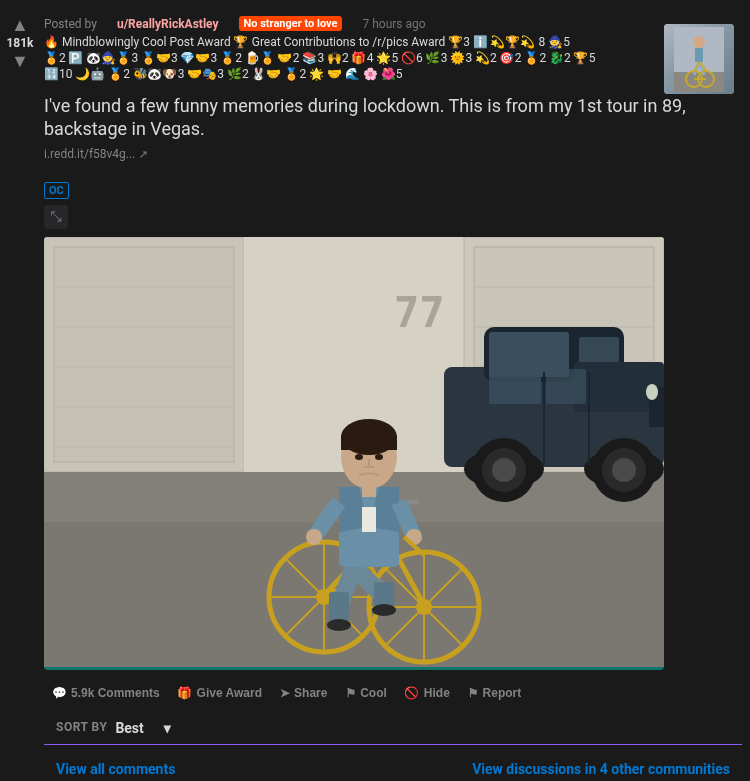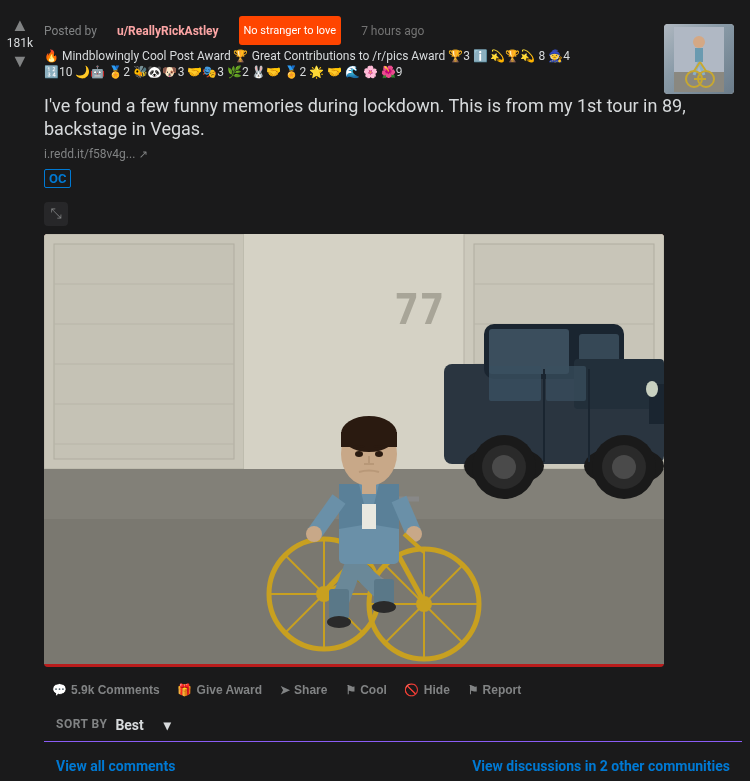--- a/index.html
+++ b/index.html
@@ -30,21 +30,21 @@
 
     .vote-arrow {
       cursor: pointer;
       color: #818384;
       font-size: 18px;
       line-height: 1;
     }
 
     .vote-count {
       font-size: 12px;
-      font-weight: 400;
+      font-weight: 700;
       color: #d7dadc;
       margin: 2px 0;
     }
 
     .post-content {
       flex: 1;
       padding: 8px 8px 0 4px;
       min-width: 0;
     }
 
@@ -61,22 +61,22 @@
     .post-meta .username {
       color: #fca5a5;
       font-weight: 700;
       cursor: pointer;
     }
 
     .flair-badge {
       background: #ff4500;
       color: white;
       font-size: 11px;
-      font-weight: 400;
-      padding: 8px 5px;
+      font-weight: 700;
+      padding: 1px 5px;
       border-radius: 3px;
     }
 
     .timestamp {
       color: #737373;
     }
 
     .awards-row {
       display: flex;
       flex-wrap: wrap;
@@ -121,25 +121,25 @@
       font-size: 12px;
       color: #818384;
       cursor: pointer;
     }
 
     .oc-badge {
       display: inline-block;
       background: transparent;
       border: 1px solid #0079d3;
       color: #0079d3;
-      font-size: 13px;
+      font-size: 11px;
       font-weight: 700;
       padding: 1px 4px;
       border-radius: 2px;
-      margin-bottom: 10px;
+      margin-bottom: 2px;
     }
 
     .expand-icon {
       display: inline-flex;
       align-items: center;
       justify-content: center;
       width: 24px;
       height: 24px;
       background: #272729;
       border-radius: 4px;
@@ -155,21 +155,21 @@
       border-radius: 4px;
       overflow: hidden;
       background: #2d2d2e;
     }
 
     
     .photo-scene {
       width: 100%;
       height: 100%;
       position: relative;
-      background: #b91c1c;
+      background: #0f766e;
     }
 
     .action-bar {
       display: flex;
       align-items: center;
       gap: 2px;
       padding: 4px 0 8px 0;
       flex-wrap: wrap;
     }
 
@@ -251,26 +251,29 @@
       <div style="flex:1; min-width:0;">
 
         <div class="post-meta">
           <span>Posted by</span>
           <span class="username">u/ReallyRickAstley</span>
           <span class="flair-badge">No stranger to love</span>
           <span class="timestamp">7 hours ago</span>
         </div>
 
         <div class="awards-row">
-          <span style="font-size:12px;">🔥 Mindblowingly Cool Post Award 🏆 Great Contributions to /r/pics Award 🏆3 ℹ️ 💫🏆💫 8 🧙4</span>
+          <span style="font-size:12px;">🔥 Mindblowingly Cool Post Award 🏆 Great Contributions to /r/pics Award 🏆3 ℹ️ 💫🏆💫 8 🧙5</span>
         </div>
 
-
         <div class="awards-row">
-          <span style="font-size:12px;">🔢10 🌙🤖 🏅2 🐝🐼🐶3 🤝🎭3 🌿2 🐰🤝 🏅2 🌟 🤝 🌊 🌸 🌺9</span>
+          <span style="font-size:12px;">🏅2 🅿️ 🐼🧙🏅3 🏅🤝3 💎🤝3 🏅2 🍺🏅 🤝2 📚3 🙌2 🎁4 🌟5 🚫6 🌿3 🌞3 💫2 🎯2 🏅2 🐉2 🏆5</span>
+        </div>
+
+        <div class="awards-row">
+          <span style="font-size:12px;">🔢10 🌙🤖 🏅2 🐝🐼🐶3 🤝🎭3 🌿2 🐰🤝 🏅2 🌟 🤝 🌊 🌸 🌺5</span>
         </div>
       </div>
 
       <div class="thumbnail">
         <div class="thumbnail-img">
 
           <svg width="50" height="65" viewBox="0 0 50 65">
 
             <rect x="0" y="0" width="50" height="65" fill="#b0b8c4"></rect>
 
@@ -289,21 +292,21 @@
             <line x1="20" y1="52" x2="32" y2="52" stroke="#c8a830" stroke-width="2"></line>
             <line x1="26" y1="35" x2="20" y2="44" stroke="#c8a830" stroke-width="2"></line>
             <line x1="26" y1="35" x2="32" y2="44" stroke="#c8a830" stroke-width="2"></line>
           </svg>
         </div>
       </div>
     </div>
 
     <h2 class="post-title">I've found a few funny memories during lockdown. This is from my 1st tour in 89, backstage in Vegas.</h2>
 
-    <div style="margin-bottom:8px;">
+    <div style="margin-bottom:20px;">
       <span class="post-link">i.redd.it/f58v4g...</span>
       <span style="color:#818384; font-size:11px;">↗</span>
     </div>
 
     <div>
       <span class="oc-badge">OC</span>
     </div>
 
     <div style="margin: 4px 0;">
       <span class="expand-icon">⤡</span>
@@ -480,16 +483,16 @@
     <div class="sort-row">
       <span>SORT BY</span>
       <div class="sort-dropdown">
         <span>Best</span>
         <span>▾</span>
       </div>
     </div>
 
     <div class="comments-footer">
       <a class="view-comments-link">View all comments</a>
-      <a class="view-comments-link">View discussions in 2 other communities</a>
+      <a class="view-comments-link">View discussions in 4 other communities</a>
     </div>
   </div>
 </div>
 
 </body></html>

